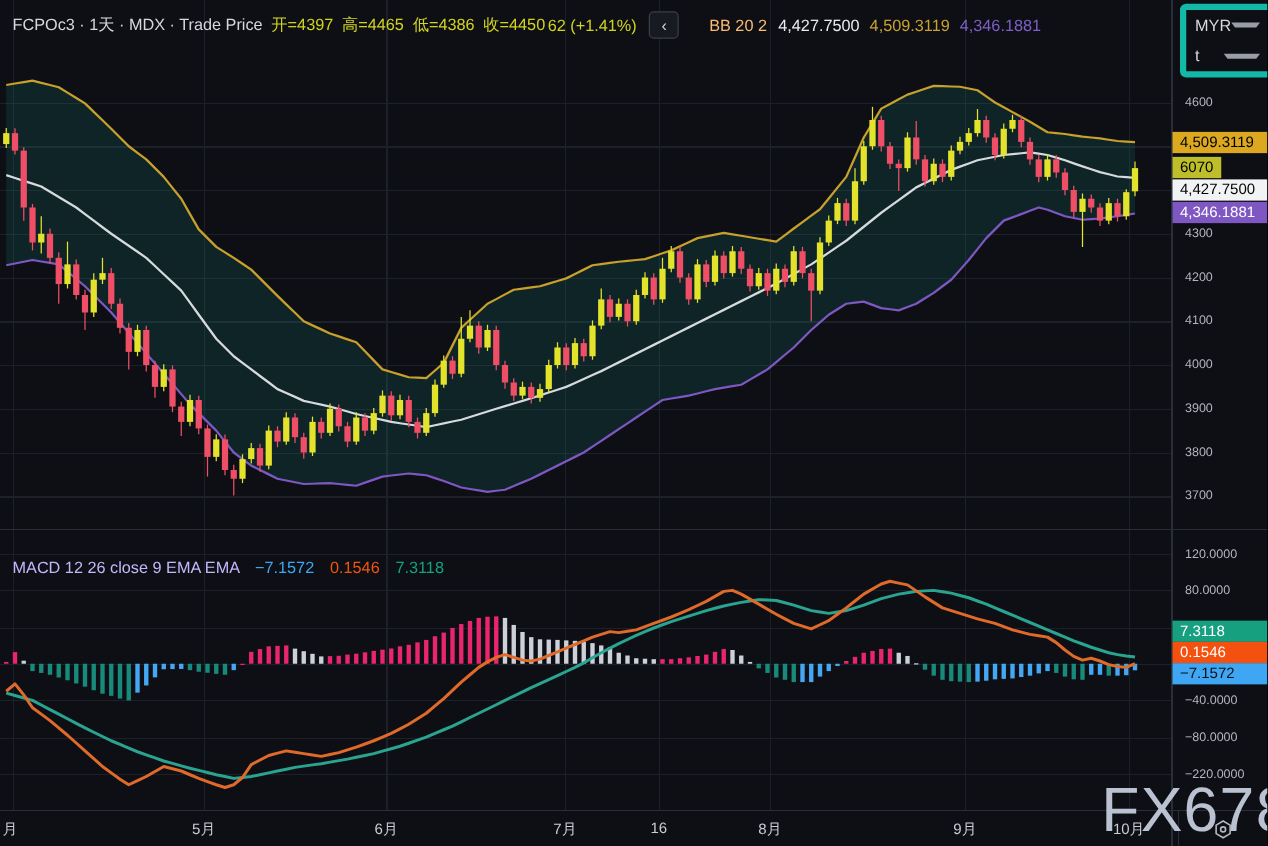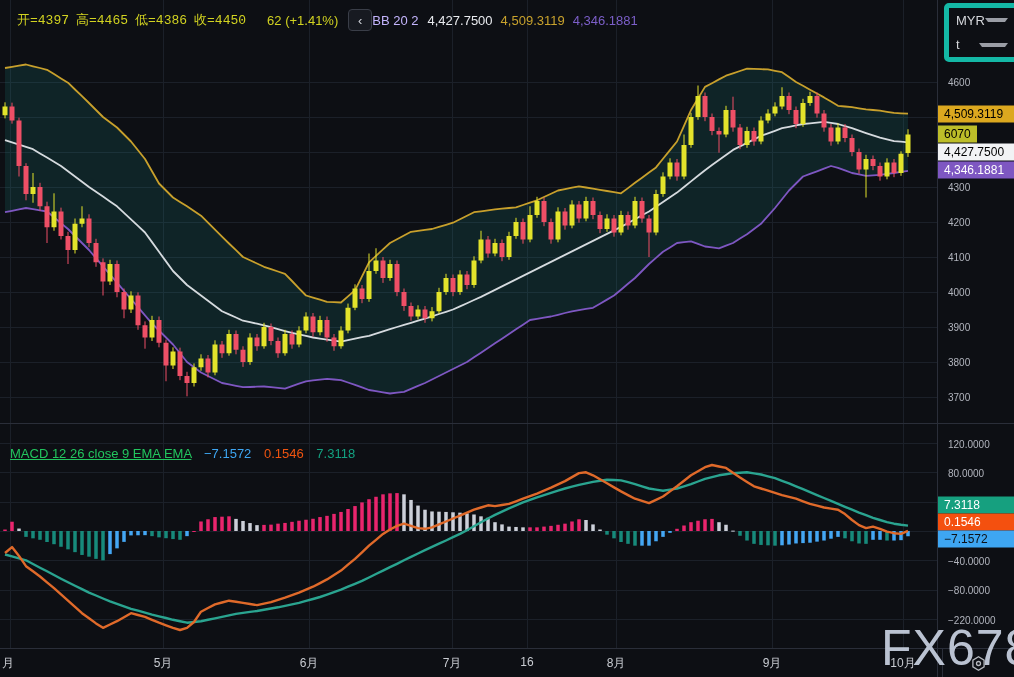--- a/index.html
+++ b/index.html
@@ -7,32 +7,32 @@
     position:relative;width:1014px;height:677px;overflow:hidden;
     background:#0d0f14;
     font-family:"Liberation Sans","DejaVu Sans",sans-serif;
     -webkit-font-smoothing:antialiased;
   }
   #chart-svg{position:absolute;left:0;top:0;}
   
   .hdr{position:absolute;left:10px;top:10px;height:20px;display:flex;align-items:center;
        font-size:13px;z-index:5;white-space:nowrap;}
   .hdr .sym{color:#d6d8dd;}
-  .hdr .yv{color:#d2d321;margin-left:7px;font-family:Liberation Mono, monospace;}
-  .hdr .chg{color:#d2d321;margin-left:21px;}
+  .hdr .yv{color:#d2d321;margin-left:7px;}
+  .hdr .chg{color:#d2d321;margin-left:2px;}
   .collapse-btn{margin-left:10px;width:22px;height:20px;border:1px solid #3a3e48;border-radius:4px;
        background:#171a21;color:#cfd2d8;display:flex;align-items:center;justify-content:center;
        font-size:13px;line-height:1;cursor:pointer;}
-  .bbgrp{margin-left:0;color:#c4b5fd;}
+  .bbgrp{margin-left:24px;color:#fdba74;}
   .bb-basis{color:#e8eaee;margin-left:9px;}
   .bb-upper{color:#c8a22d;margin-left:8px;}
   .bb-lower{color:#7c5fc9;margin-left:8px;}
   
   .macd-hdr{position:absolute;left:10px;top:446px;font-size:13px;z-index:5;white-space:nowrap;}
-  .macd-hdr .lbl{color:#22c55e;text-decoration:underline;}
+  .macd-hdr .lbl{color:#c4b5fd;}
   .macd-hdr .hist{color:#3ea6f2;margin-left:9px;}
   .macd-hdr .m{color:#ef5410;margin-left:9px;}
   .macd-hdr .s{color:#13a181;margin-left:9px;}
   
   .tick{position:absolute;left:948px;transform:translateY(-50%);font-size:10px;color:#b2b5be;z-index:4;}
   .badge{position:absolute;left:938px;transform:translateY(-50%);font-size:12px;z-index:6;
          padding:2px 6px 2px 6px;min-width:64px;line-height:13px;}
   .badge.narrow{min-width:0;}
   .tlabel{position:absolute;top:655px;transform:translateX(-50%);font-size:12px;color:#c9ccd2;z-index:4;}
   
@@ -496,20 +496,21 @@
       </g>
       <g stroke="#2a2e39" stroke-width="1" shape-rendering="crispEdges">
         <line x1="0" y1="423.5" x2="1014" y2="423.5"></line>
         <line x1="0" y1="648.5" x2="1014" y2="648.5"></line>
         <line x1="937.5" y1="0" x2="937.5" y2="677"></line>
         <line x1="942.5" y1="648" x2="942.5" y2="677"></line>
       </g>
     </svg>
 
   <div class="hdr">
+    <span class="sym">FCPOc3 · 1天 · MDX · Trade Price</span>
     <span class="yv">开=4397</span>
     <span class="yv">高=4465</span>
     <span class="yv">低=4386</span>
     <span class="yv">收=4450</span>
     <span class="chg">62 (+1.41%)</span>
     <span class="collapse-btn">
       <span>‹</span>
     </span>
     <span class="bbgrp">BB 20 2</span>
     <span class="bb-basis">4,427.7500</span>

